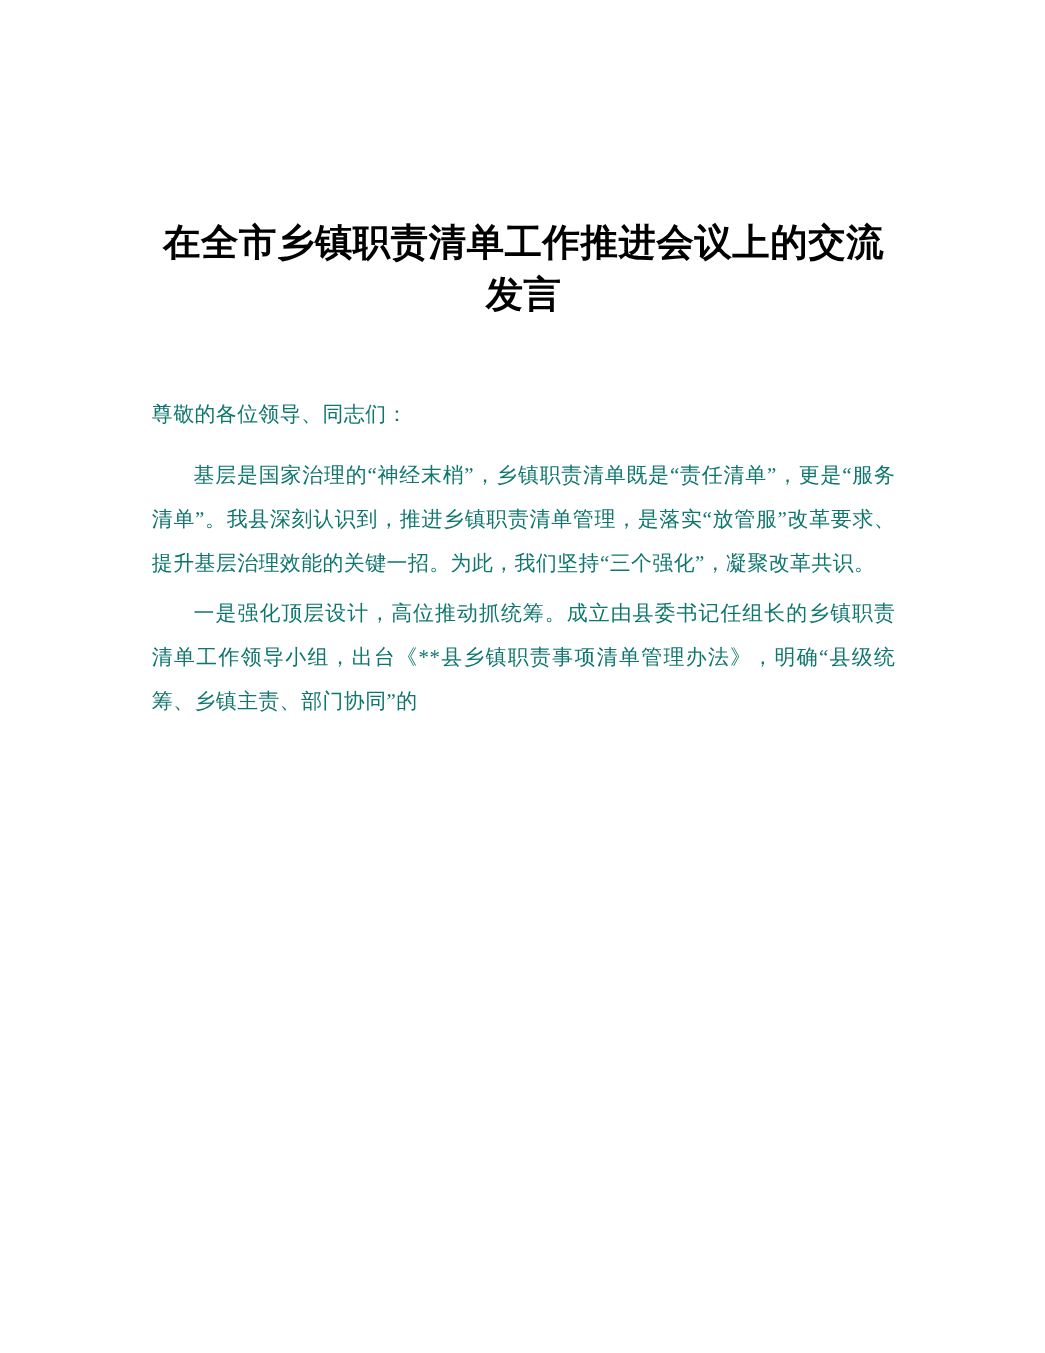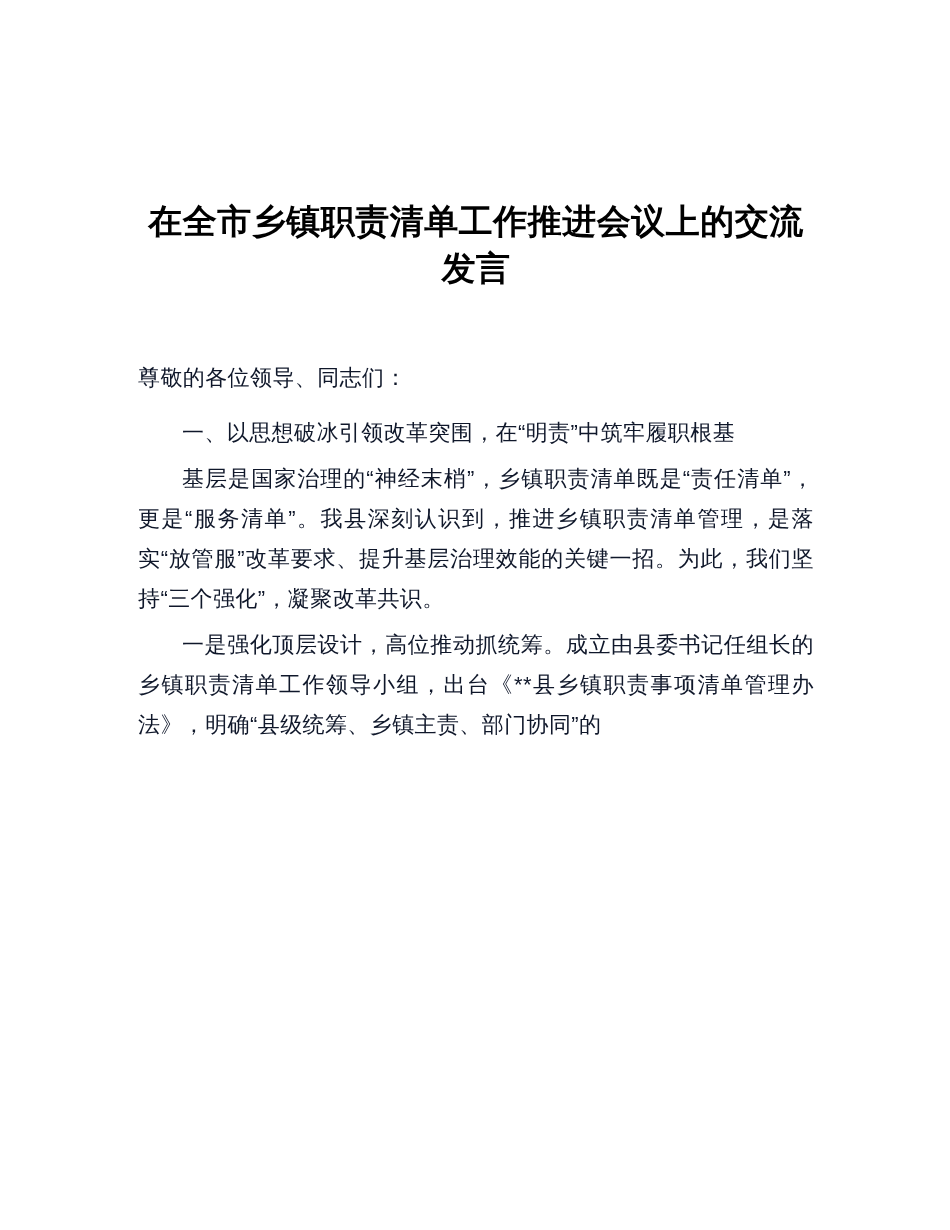--- a/index.html
+++ b/index.html
@@ -45,26 +45,26 @@
 
   
   .body-block {
     position: absolute;
     left: 138px;
     top: 358px;
     width: 676px;
   }
 
   .para {
-    font-family: Liberation Sans, sans-serif;
-    font-size: 22px;
+    font-family: Liberation Serif, serif;
+    font-size: 19px;
     line-height: 40px;
     text-align: justify;
     text-justify: inter-ideograph;
-    color: #0f172a;
+    color: #0f766e;
     margin: 0;
     letter-spacing: 0.4px;
     word-break: break-all;
   }
 
   .para.salutation {
     text-indent: 0;
     margin-bottom: 15px;
   }
 
@@ -89,20 +89,19 @@
 
 <div class="page">
 
   <h1 class="doc-title">在全市乡镇职责清单工作推进会议上的交流发言</h1>
 
   <div class="body-block">
 
     <p class="para salutation">尊敬的各位领导、同志们：</p>
 
 
-    <p class="para heading">一、以思想破冰引领改革突围，在“明责”中筑牢履职根基</p>
 
     <p class="para indent gap">基层是国家治理的“神经末梢”，乡镇职责清单既是“责任清单”，更是“服务清单”。我县深刻认识到，推进乡镇职责清单管理，是落实“放管服”改革要求、提升基层治理效能的关键一招。为此，我们坚持“三个强化”，凝聚改革共识。</p>
 
     <p class="para indent gap">一是强化顶层设计，高位推动抓统筹。成立由县委书记任组长的乡镇职责清单工作领导小组，出台《**县乡镇职责事项清单管理办法》，明确“县级统筹、乡镇主责、部门协同”的</p>
 
   </div>
 </div>
 
 </body></html>

